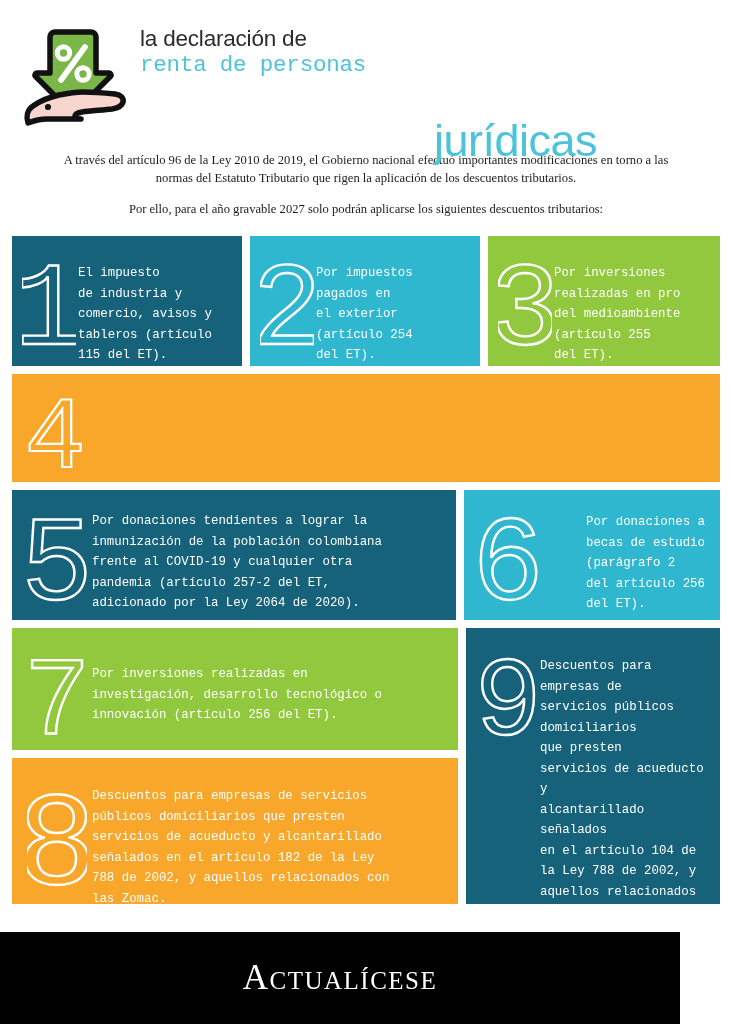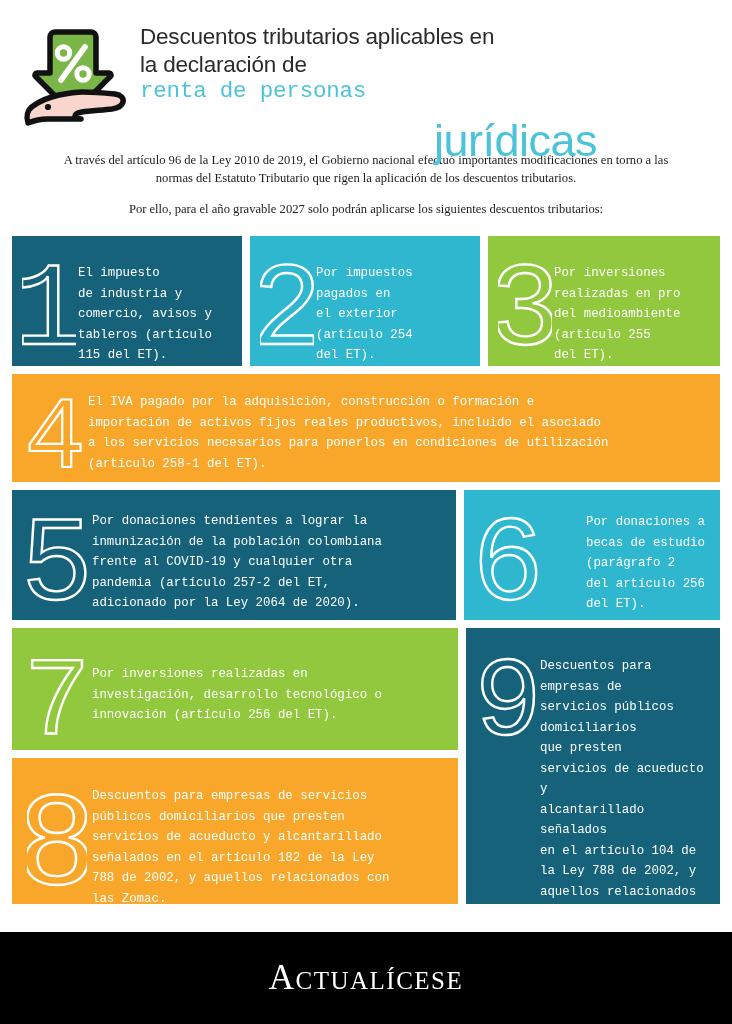--- a/index.html
+++ b/index.html
@@ -137,21 +137,21 @@
   .teal   { background: #16627a; }
   .cyan   { background: #2fb7d0; }
   .green  { background: #92c83e; }
   .orange { background: #f9a72b; }
 
   
   .footer {
     position: absolute;
     left: 0;
     top: 932px;
-    width: 732px;
+    width: 680px;
     height: 92px;
     background: #000000;
     display: flex;
     align-items: center;
     justify-content: center;
   }
   .footer .brand {
     color: #ffffff;
     font-family: "Liberation Serif", serif;
     font-size: 35px;
@@ -173,21 +173,20 @@
       <circle cx="51.5" cy="39" r="6.2" fill="none" stroke="#ffffff" stroke-width="5"></circle>
       <circle cx="71" cy="60" r="6.2" fill="none" stroke="#ffffff" stroke-width="5"></circle>
       <line x1="73" y1="33" x2="49" y2="66" stroke="#ffffff" stroke-width="5.6" stroke-linecap="round"></line>
 
       <path d="M16 109 c-2 -6 -1 -13 5 -17 c7 -5 17 -9 26 -11 c10 -2 17 -3 24 -3 c9 0 22 1 32 2 c6 1 9 4 8 8 c-1 4 -5 6 -11 7 c-9 1 -22 2 -30 3 c-5 1 -7 2 -7 4 c0 2 2 3 6 3 l-34 0 c-8 0 -14 2 -19 4 z" fill="#f8d5cd" stroke="#111111" stroke-width="5.5" stroke-linejoin="round" stroke-linecap="round"></path>
       <circle cx="36" cy="93" r="3.1" fill="#111111"></circle>
     </svg>
   </div>
 
   <div class="header-text">
-    <div class="h-line1">Descuentos tributarios aplicables en</div>
     <div class="h-line2row">
       <div class="h-line2">la declaración de</div>
     </div>
     <div class="h-line3row">
       <div class="h-line3">renta de personas</div>
     </div>
   </div>
 
   <div style="position:absolute; left:434px; top:72px;">
     <div class="h-big" style="margin-left:0;">jurídicas</div>
@@ -243,24 +242,20 @@
     </div>
   </div>
 
   <div class="row">
     <div class="card orange" style="width:708px; height:108px; padding:8px 10px 0 10px;">
       <div class="num" style="width:66px;">
         <svg width="58" height="96" viewBox="0 0 58 96">
             <text x="29" y="85" text-anchor="middle" font-family="'Liberation Mono', monospace" font-size="102" fill="none" stroke="#ffffff" stroke-width="2.2">4</text>
           </svg>
       </div>
-      <div class="body" style="padding-top:10px;">El IVA pagado por la adquisición, construcción o formación e
-importación de activos fijos reales productivos, incluido el asociado
-a los servicios necesarios para ponerlos en condiciones de utilización
-(artículo 258-1 del ET).</div>
     </div>
   </div>
 
   <div class="row">
     <div class="card teal" style="width:444px; height:130px; margin-right:8px; padding:10px 10px 0 10px;">
       <div class="num" style="width:70px;">
         <svg width="60" height="112" viewBox="0 0 60 112">
             <text x="30" y="99" text-anchor="middle" font-family="'Liberation Mono', monospace" font-size="120" fill="none" stroke="#ffffff" stroke-width="2.4">5</text>
           </svg>
       </div>

